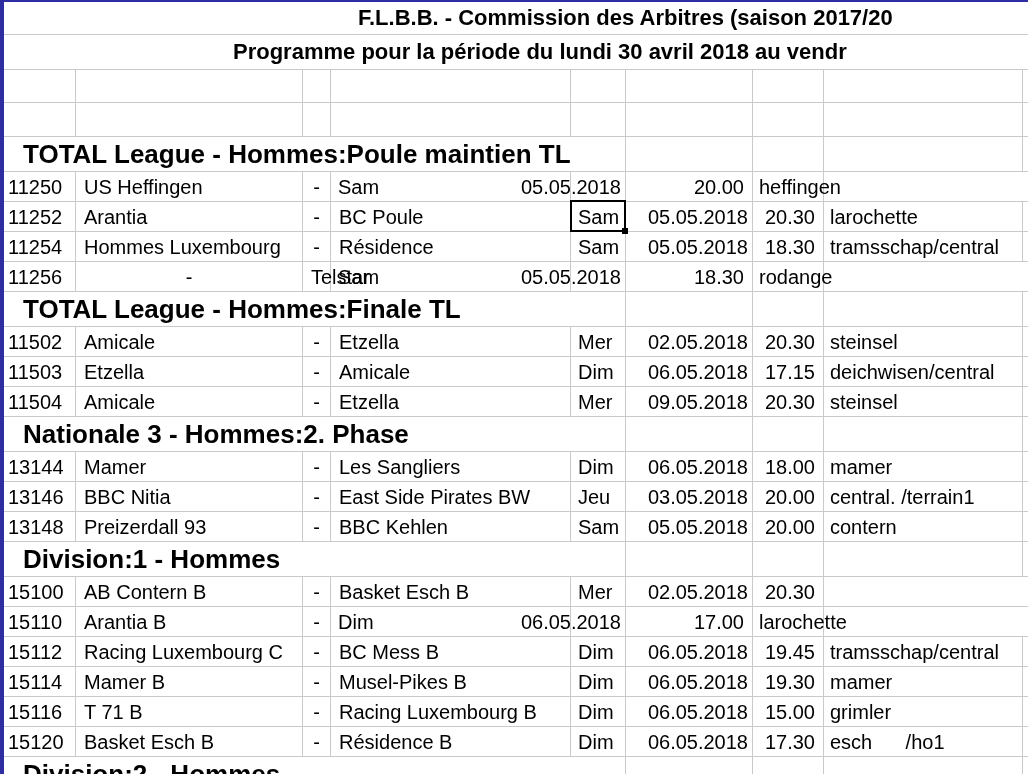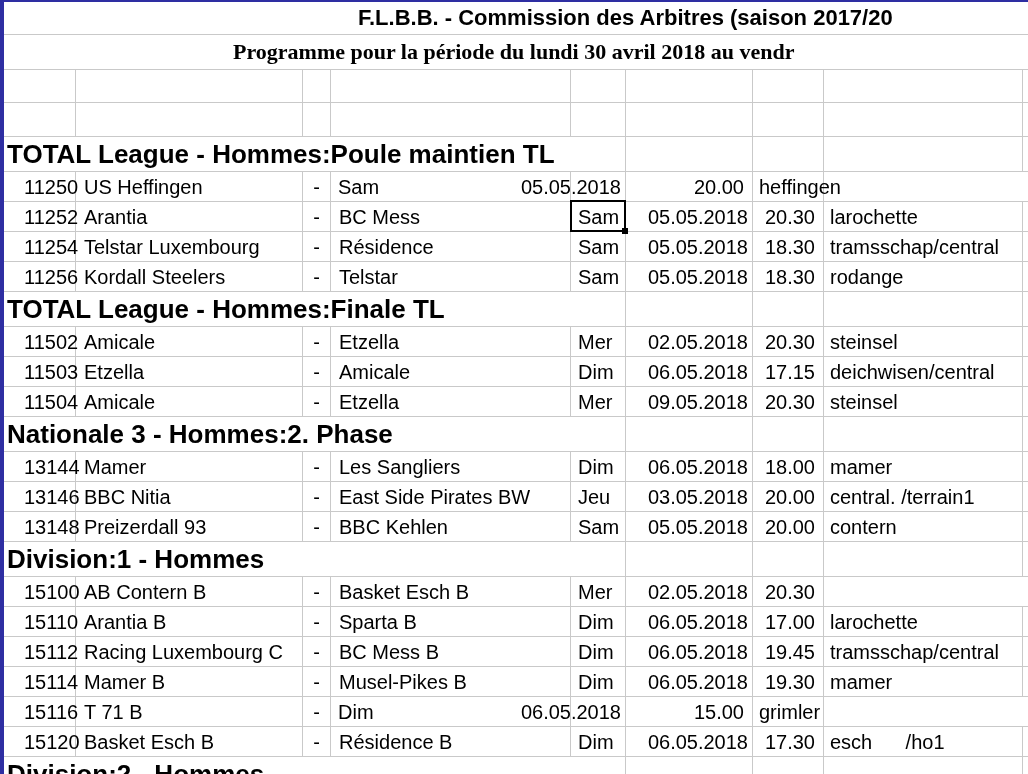--- a/index.html
+++ b/index.html
@@ -22,38 +22,38 @@
   .rh  { height:35px; grid-template-columns:622px 127px 71px 199px auto; }
   .rd  { height:30px; grid-template-columns:72px 227px 28px 240px 55px 127px 71px 199px auto; }
 
   .cell {
     border-right:1px solid #c9c9c9;
     display:flex; align-items:center;
     white-space:pre; overflow:visible;
     font-size:20px; line-height:1;
   }
   .cfill { border-right:none; }
-  .cid    { padding-left:20px; }
+  .cid    { padding-left:4px; }
   .chome, .caway { padding-left:8px; }
   .csep   { justify-content:center; }
   .cday   { padding-left:7px; }
   .cdate  { justify-content:flex-end; padding-right:4px; }
   .ctime  { justify-content:flex-end; padding-right:8px; }
   .cvenue { padding-left:6px; }
 
   .chdr {
     font-size:26px; font-weight:bold; padding-left:3px;
-    white-space:nowrap; overflow:visible;
+    white-space:nowrap; overflow:visible;margin-left:16px;
   }
   .titlecell {
     display:flex; align-items:center; height:100%;
     font-size:22px; font-weight:bold; white-space:nowrap; overflow:visible;
   }
   .rt1 .titlecell { padding-left:354px; }
-  .rt2 .titlecell { padding-left:229px;font-family:Liberation Serif, serif; }
+  .rt2 .titlecell { padding-left:229px; }
 
   .sel { position:relative; z-index:3; }
   .sel::after {
     content:""; position:absolute; left:-1px; top:-2px; right:-1px; bottom:-1px;
     border:2px solid #000; pointer-events:none;
   }
   .fillhandle {
     position:absolute; right:-3px; bottom:-3px; width:6px; height:6px;
     background:#000; z-index:4;
   }
@@ -113,46 +113,45 @@
       <div class="cell cdate">05.05.2018</div>
       <div class="cell ctime">20.00</div>
       <div class="cell cvenue">heffingen</div>
       <div class="cell cfill"></div>
     </div>
 
     <div class="row rd">
       <div class="cell cid">11252</div>
       <div class="cell chome">Arantia</div>
       <div class="cell csep">-</div>
-      <div class="cell caway">BC Mess</div>
+      <div class="cell caway">BC Poule</div>
       <div class="cell cday sel">
         <span>Sam</span>
         <span class="fillhandle"></span>
       </div>
       <div class="cell cdate">05.05.2018</div>
       <div class="cell ctime">20.30</div>
       <div class="cell cvenue">larochette</div>
       <div class="cell cfill"></div>
     </div>
 
     <div class="row rd">
       <div class="cell cid">11254</div>
-      <div class="cell chome">Telstar Luxembourg</div>
+      <div class="cell chome">Hommes Luxembourg</div>
       <div class="cell csep">-</div>
       <div class="cell caway">Résidence</div>
       <div class="cell cday">Sam</div>
       <div class="cell cdate">05.05.2018</div>
       <div class="cell ctime">18.30</div>
       <div class="cell cvenue">tramsschap/central</div>
       <div class="cell cfill"></div>
     </div>
 
     <div class="row rd">
       <div class="cell cid">11256</div>
-      <div class="cell chome">Kordall Steelers</div>
       <div class="cell csep">-</div>
       <div class="cell caway">Telstar</div>
       <div class="cell cday">Sam</div>
       <div class="cell cdate">05.05.2018</div>
       <div class="cell ctime">18.30</div>
       <div class="cell cvenue">rodange</div>
       <div class="cell cfill"></div>
     </div>
 
     <div class="row rh">
@@ -259,21 +258,20 @@
       <div class="cell cday">Mer</div>
       <div class="cell cdate">02.05.2018</div>
       <div class="cell ctime">20.30</div>
       <div class="cell cfill"></div>
     </div>
 
     <div class="row rd">
       <div class="cell cid">15110</div>
       <div class="cell chome">Arantia B</div>
       <div class="cell csep">-</div>
-      <div class="cell caway">Sparta B</div>
       <div class="cell cday">Dim</div>
       <div class="cell cdate">06.05.2018</div>
       <div class="cell ctime">17.00</div>
       <div class="cell cvenue">larochette</div>
       <div class="cell cfill"></div>
     </div>
 
     <div class="row rd">
       <div class="cell cid">15112</div>
       <div class="cell chome">Racing Luxembourg C</div>
@@ -295,20 +293,21 @@
       <div class="cell cdate">06.05.2018</div>
       <div class="cell ctime">19.30</div>
       <div class="cell cvenue">mamer</div>
       <div class="cell cfill"></div>
     </div>
 
     <div class="row rd">
       <div class="cell cid">15116</div>
       <div class="cell chome">T 71 B</div>
       <div class="cell csep">-</div>
+      <div class="cell caway">Racing Luxembourg B</div>
       <div class="cell cday">Dim</div>
       <div class="cell cdate">06.05.2018</div>
       <div class="cell ctime">15.00</div>
       <div class="cell cvenue">grimler</div>
       <div class="cell cfill"></div>
     </div>
 
     <div class="row rd">
       <div class="cell cid">15120</div>
       <div class="cell chome">Basket Esch B</div>

